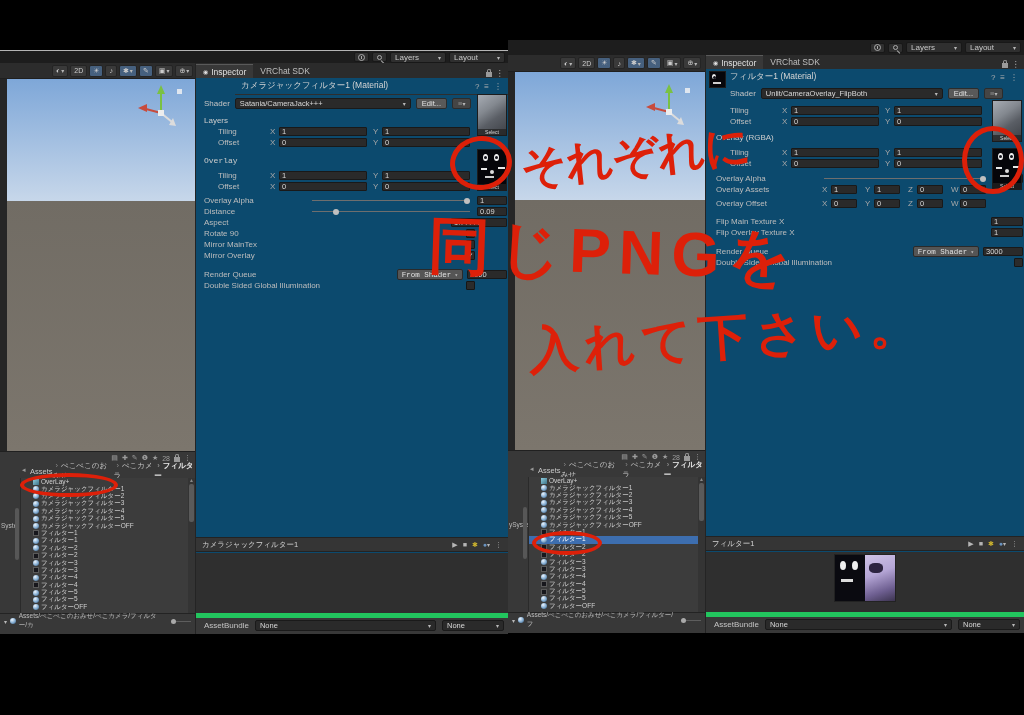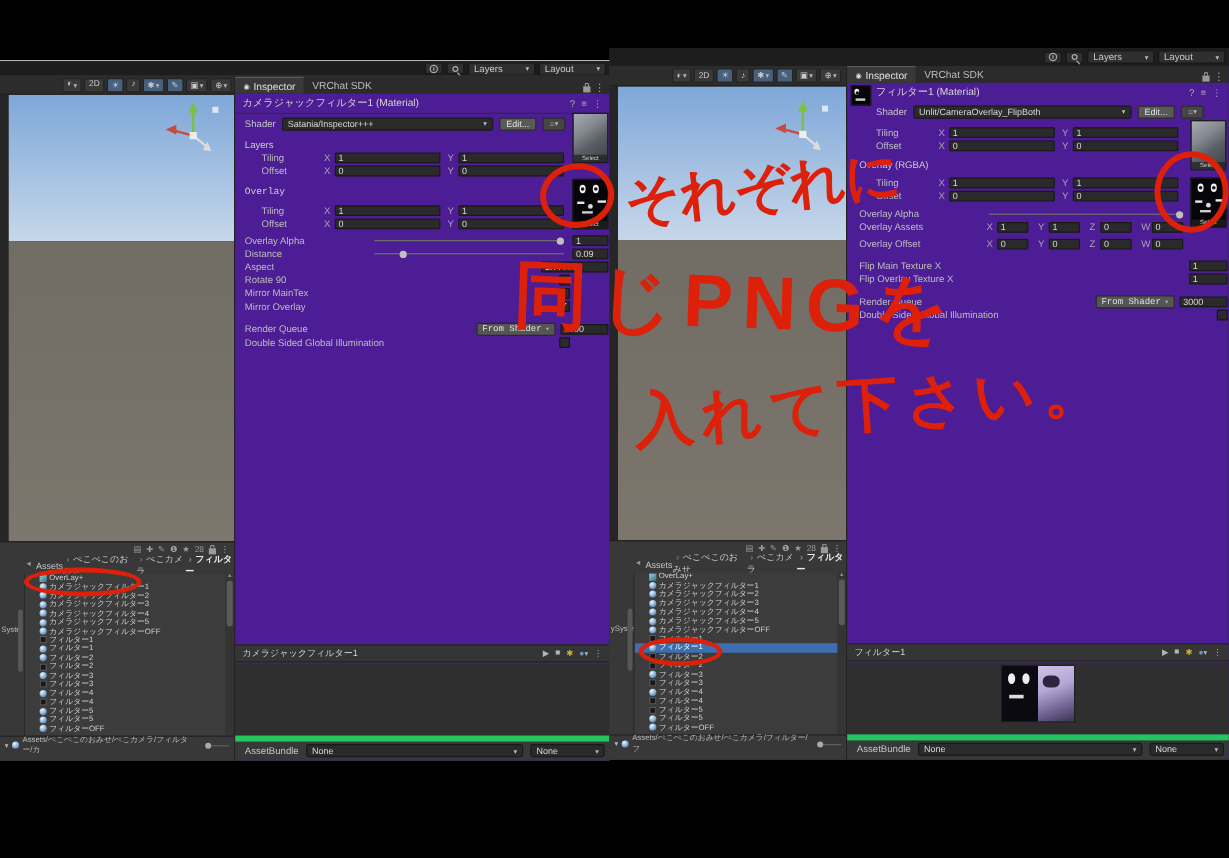--- a/index.html
+++ b/index.html
@@ -23,21 +23,21 @@
   .scn-toolbar { position:absolute; background:#2c2c2c; border-bottom:1px solid #1f1f1f;
     display:flex; align-items:center; gap:2px; padding:0 2px 0 52px; color:#bbb; }
   .sbtn { height:12px; padding:0 3px; background:#3a3a3a; border:1px solid #242424;
     border-radius:2px; font-size:7px; color:#ccc; display:flex; align-items:center; gap:1px; }
   .sbtn.on { background:#46607e; }
   .scene { position:absolute; overflow:hidden; }
   .sky { position:absolute; left:0; right:0; top:0; background:linear-gradient(#7ea7d8, #c7d7ea); }
   .ground { position:absolute; left:0; right:0; bottom:0; background:linear-gradient(#716c64, #7c766d); }
   .edge-strip { position:absolute; background:#262626; }
   
-  .inspector { position:absolute; background:#4c1d95; border-left:1px solid #242424;padding-left:24px; }
+  .inspector { position:absolute; background:#0c4a6e; border-left:1px solid #242424;padding-left:24px; }
   .tabs { position:absolute; left:0; right:0; top:0; height:15px; background:#2b2b2b;
     display:flex; align-items:flex-end; color:#bdbdbd; font-size:8.5px; }
   .tab { height:14px; padding:0 7px; display:flex; align-items:center; gap:3px; }
   .tab.active { background:#383838; border-top:1px solid #5a5a5a; color:#e0e0e0; }
   .tabs-right { margin-left:auto; display:flex; align-items:center; gap:4px; padding-right:4px; color:#aaa; }
   .i-lock { width:6px; height:5px; background:#9a9a9a; position:relative; margin-top:3px; }
   .i-lock::before { content:''; position:absolute; left:1px; top:-3px; width:2px; height:3px;
     border:1px solid #9a9a9a; border-bottom:none; border-radius:2px 2px 0 0; }
   .mhead { position:absolute; left:0; right:0; display:flex; align-items:center; gap:4px;
     padding:0 6px; color:#d5d5d5; font-size:8.5px; border-bottom:1px solid #2e2e2e; }
@@ -339,32 +339,32 @@
           <span>Inspector</span>
         </span>
       <span class="tab">
           <span>VRChat SDK</span>
         </span>
       <span class="tabs-right">
           <span class="i-lock"></span>
           <span class="kebab">⋮</span>
         </span>
     </div>
-    <div class="mhead" style="top:15px; height:17px;">
+    <div class="mhead" style="top:15px; height:17px;margin-left:39px;">
       <span>カメラジャックフィルター1 (Material)</span>
       <span class="hicons">
         <span>?</span>
         <span>≡</span>
         <span>⋮</span>
       </span>
     </div>
     <div class="shrow" style="top:32px; height:16px;">
       <span>Shader</span>
       <span class="dd-dark" style="max-width:176px;">
-          <span>Satania/Inspector+++</span>
+          <span>Satania/CameraJack+++</span>
           <span class="caret">▾</span>
         </span>
       <span class="btn">Edit...</span>
       <span class="btn dim">
           <span>≡</span>
           <span class="caret">▾</span>
         </span>
     </div>
 
     <div class="fields" style="left:8px; top:48px; width:271px;">

